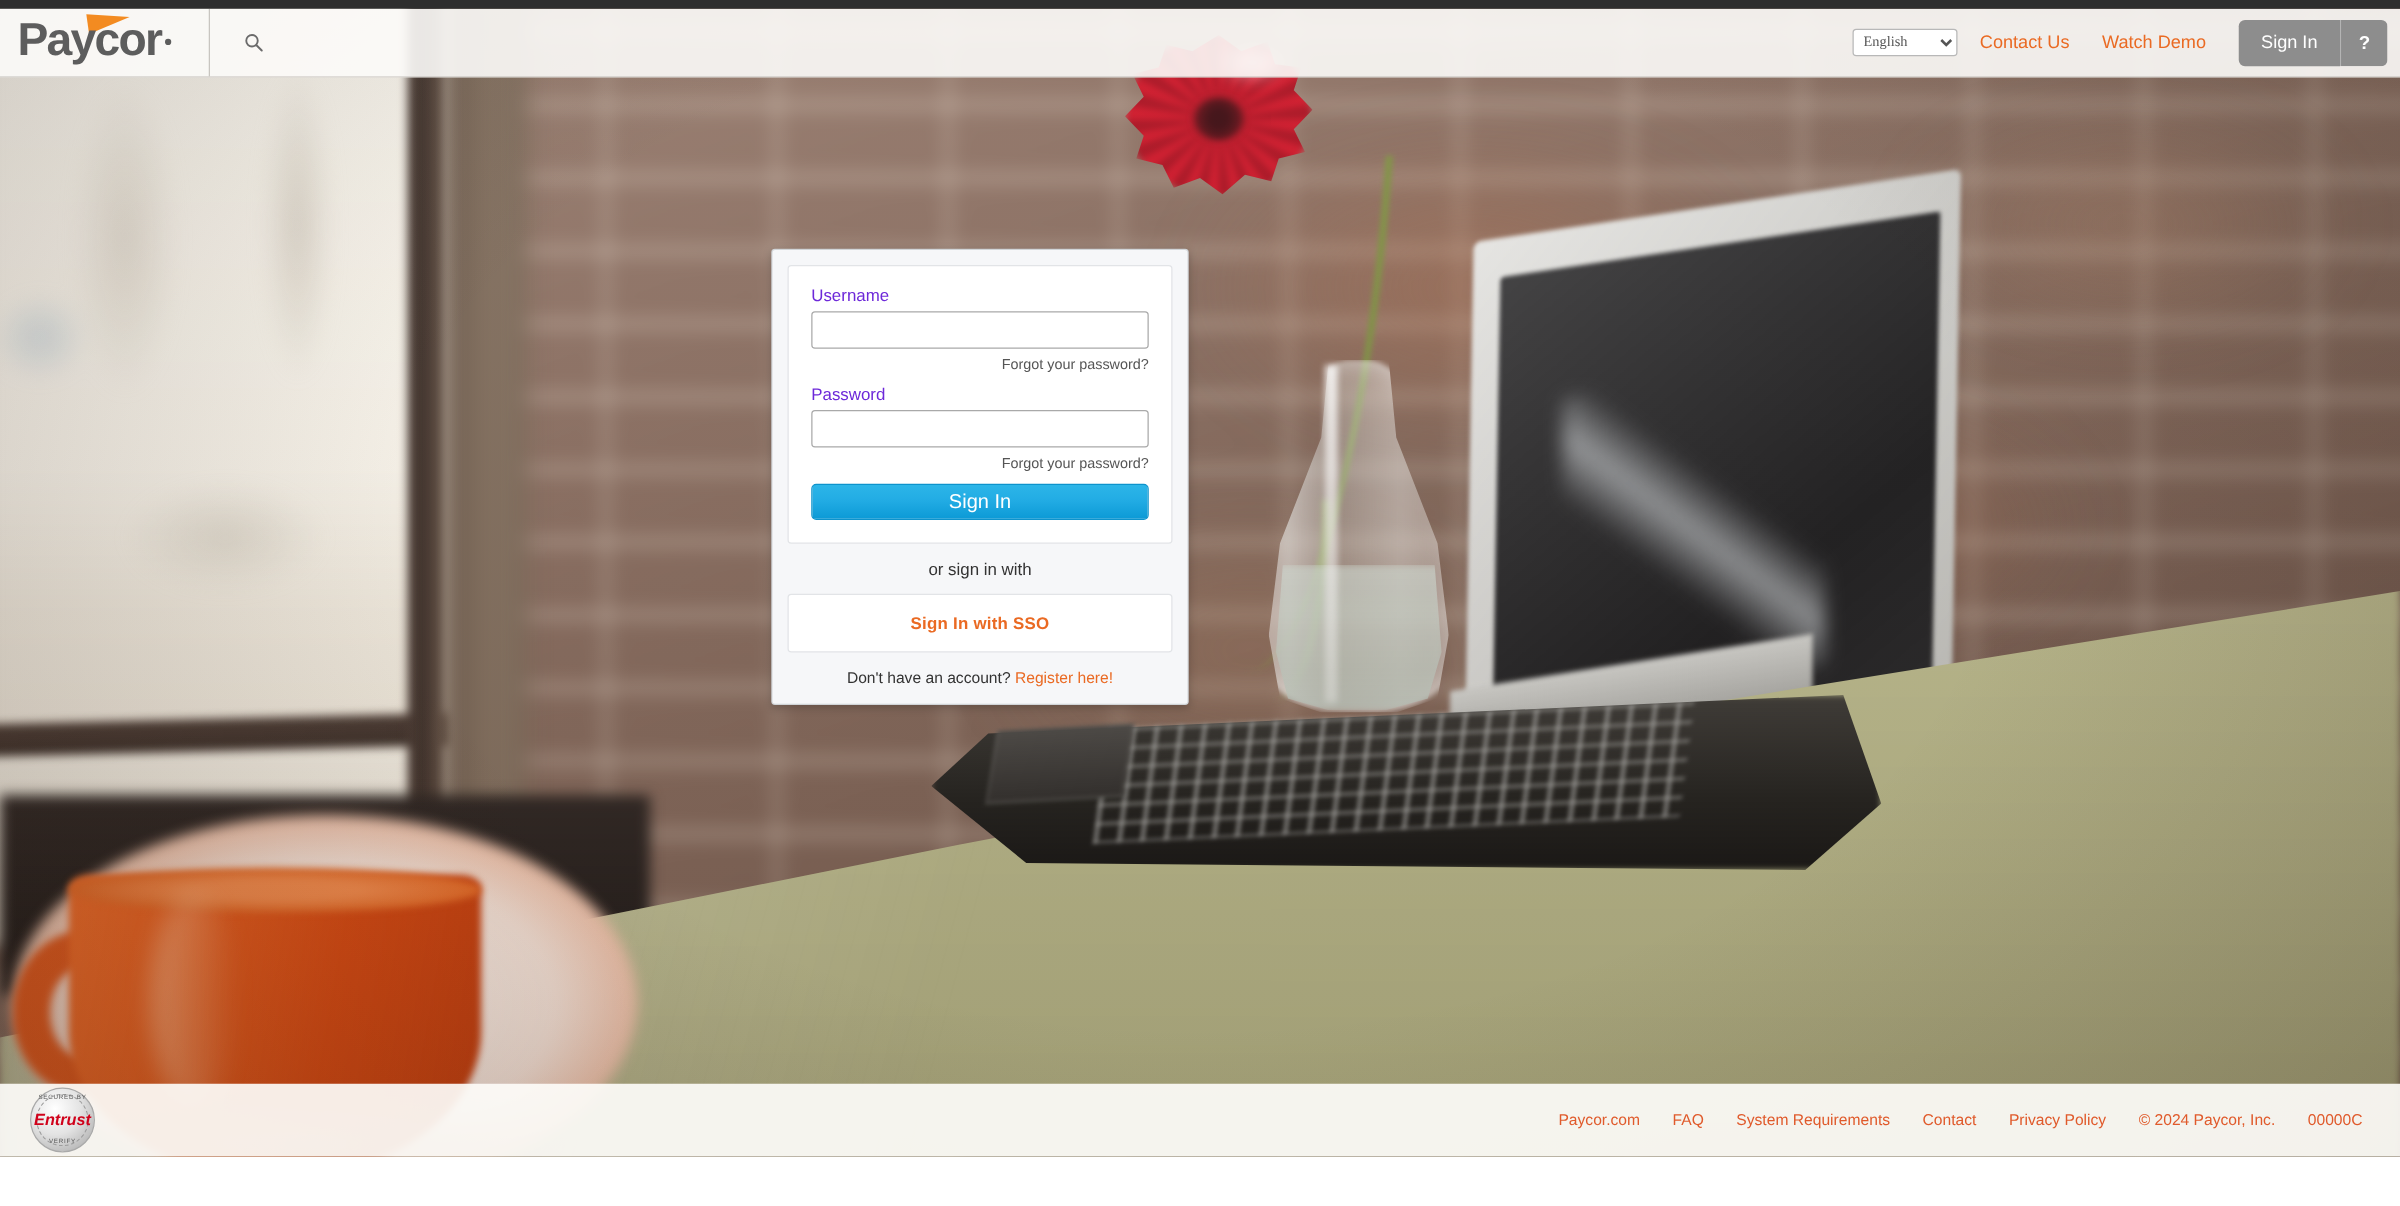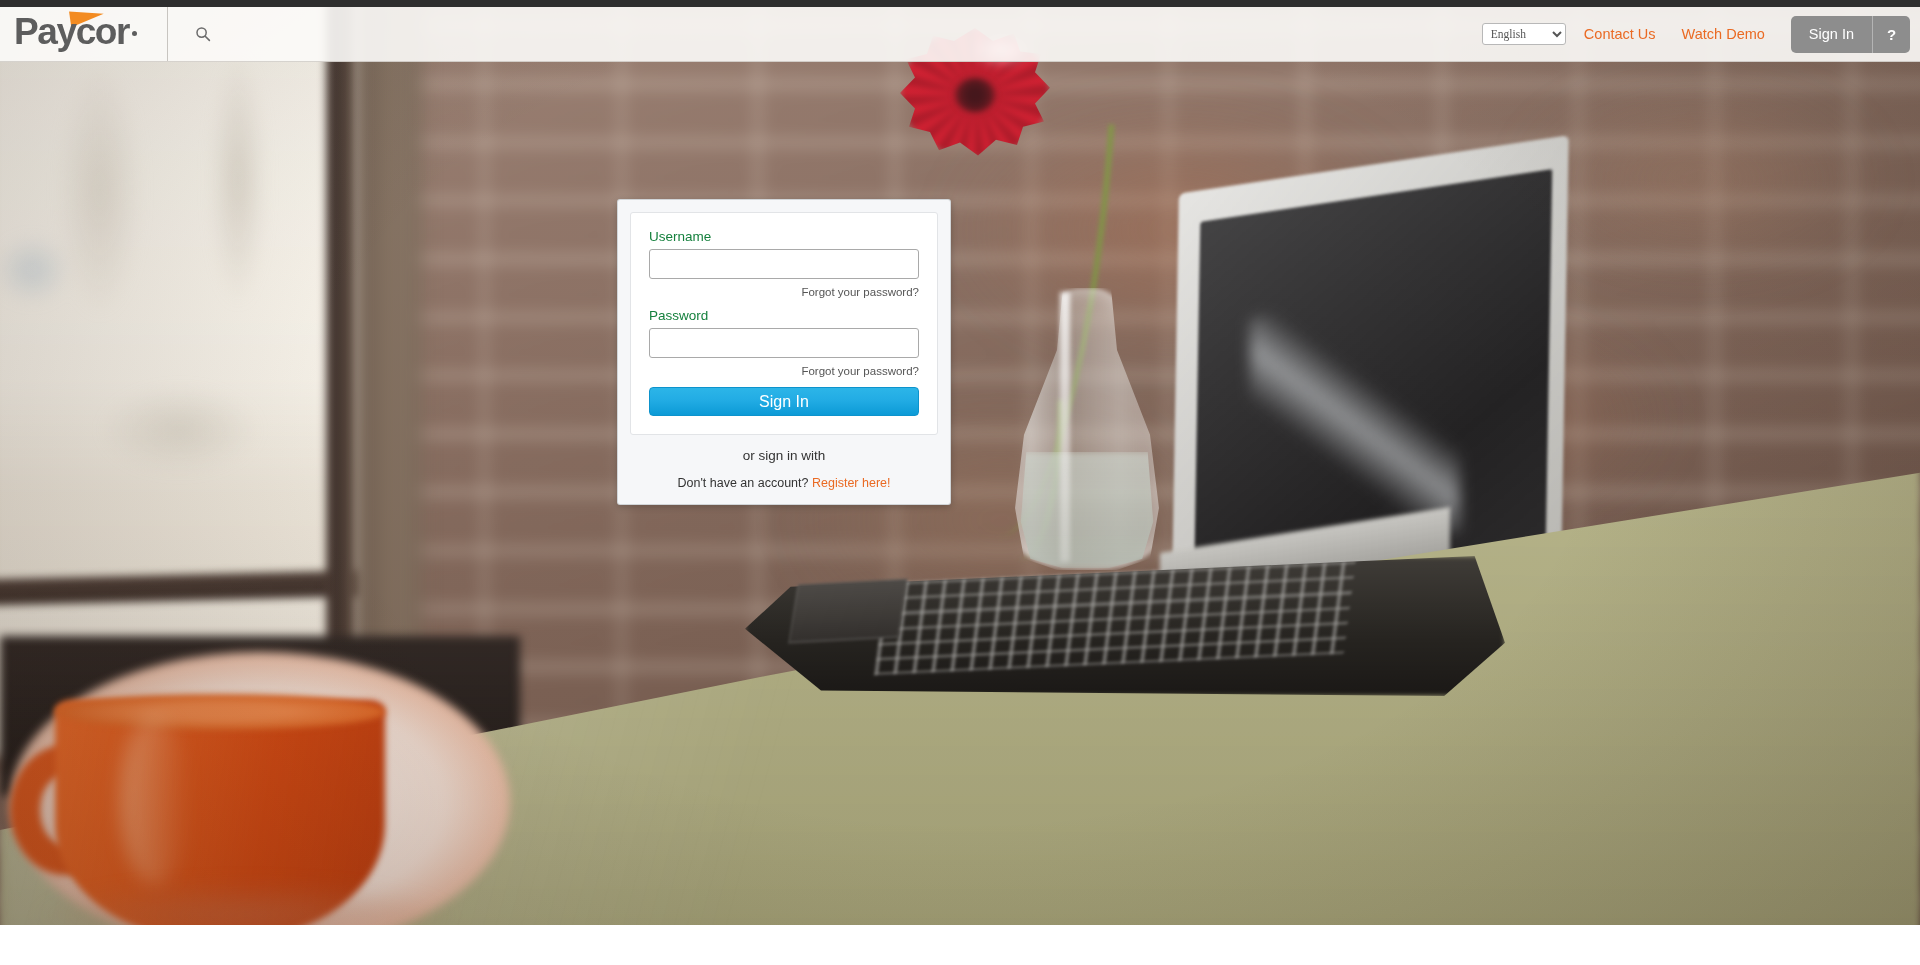--- a/index.html
+++ b/index.html
@@ -435,21 +435,21 @@
     padding: 12px;
   }
   .login-panel {
     background: #ffffff;
     border: 1px solid #e2e4e7;
     border-radius: 3px;
     padding: 16px 18px 18px 18px;
   }
   .field-label {
     font-size: 13.5px;
-    color: #15803d;
+    color: #6d28d9;
     display: block;
     margin-bottom: 5px;
   }
   .text-input {
     width: 100%;
     height: 30px;
     border: 1px solid #a9a9a9;
     border-radius: 3px;
     background: #fff;
     padding: 0 7px;
@@ -697,21 +697,41 @@
       <input class="text-input" type="password" placeholder="" style="">
       <div class="forgot-row">
         <a class="forgot-link" href="#">Forgot your password?</a>
       </div>
 
       <button class="signin-button">Sign In</button>
     </div>
 
     <div class="or-text">or sign in with</div>
 
+    <button class="sso-button">Sign In with SSO</button>
 
     <div class="register-row">
       <span>Don't have an account?</span>
       <a class="register-link" href="#">Register here!</a>
     </div>
   </div>
 
+  <div class="footer">
+
+    <div class="entrust-badge">
+      <div class="entrust-disc"></div>
+      <div class="entrust-top">SECURED BY</div>
+      <div class="entrust-name">Entrust</div>
+      <div class="entrust-bottom">VERIFY</div>
+    </div>
+
+    <div class="footer-links">
+      <a class="footer-link" href="#">Paycor.com</a>
+      <a class="footer-link" href="#">FAQ</a>
+      <a class="footer-link" href="#">System Requirements</a>
+      <a class="footer-link" href="#">Contact</a>
+      <a class="footer-link" href="#">Privacy Policy</a>
+      <span class="footer-static">© 2024 Paycor, Inc.</span>
+      <span class="footer-static">00000C</span>
+    </div>
+  </div>
 
 </div>
 
 </body></html>

